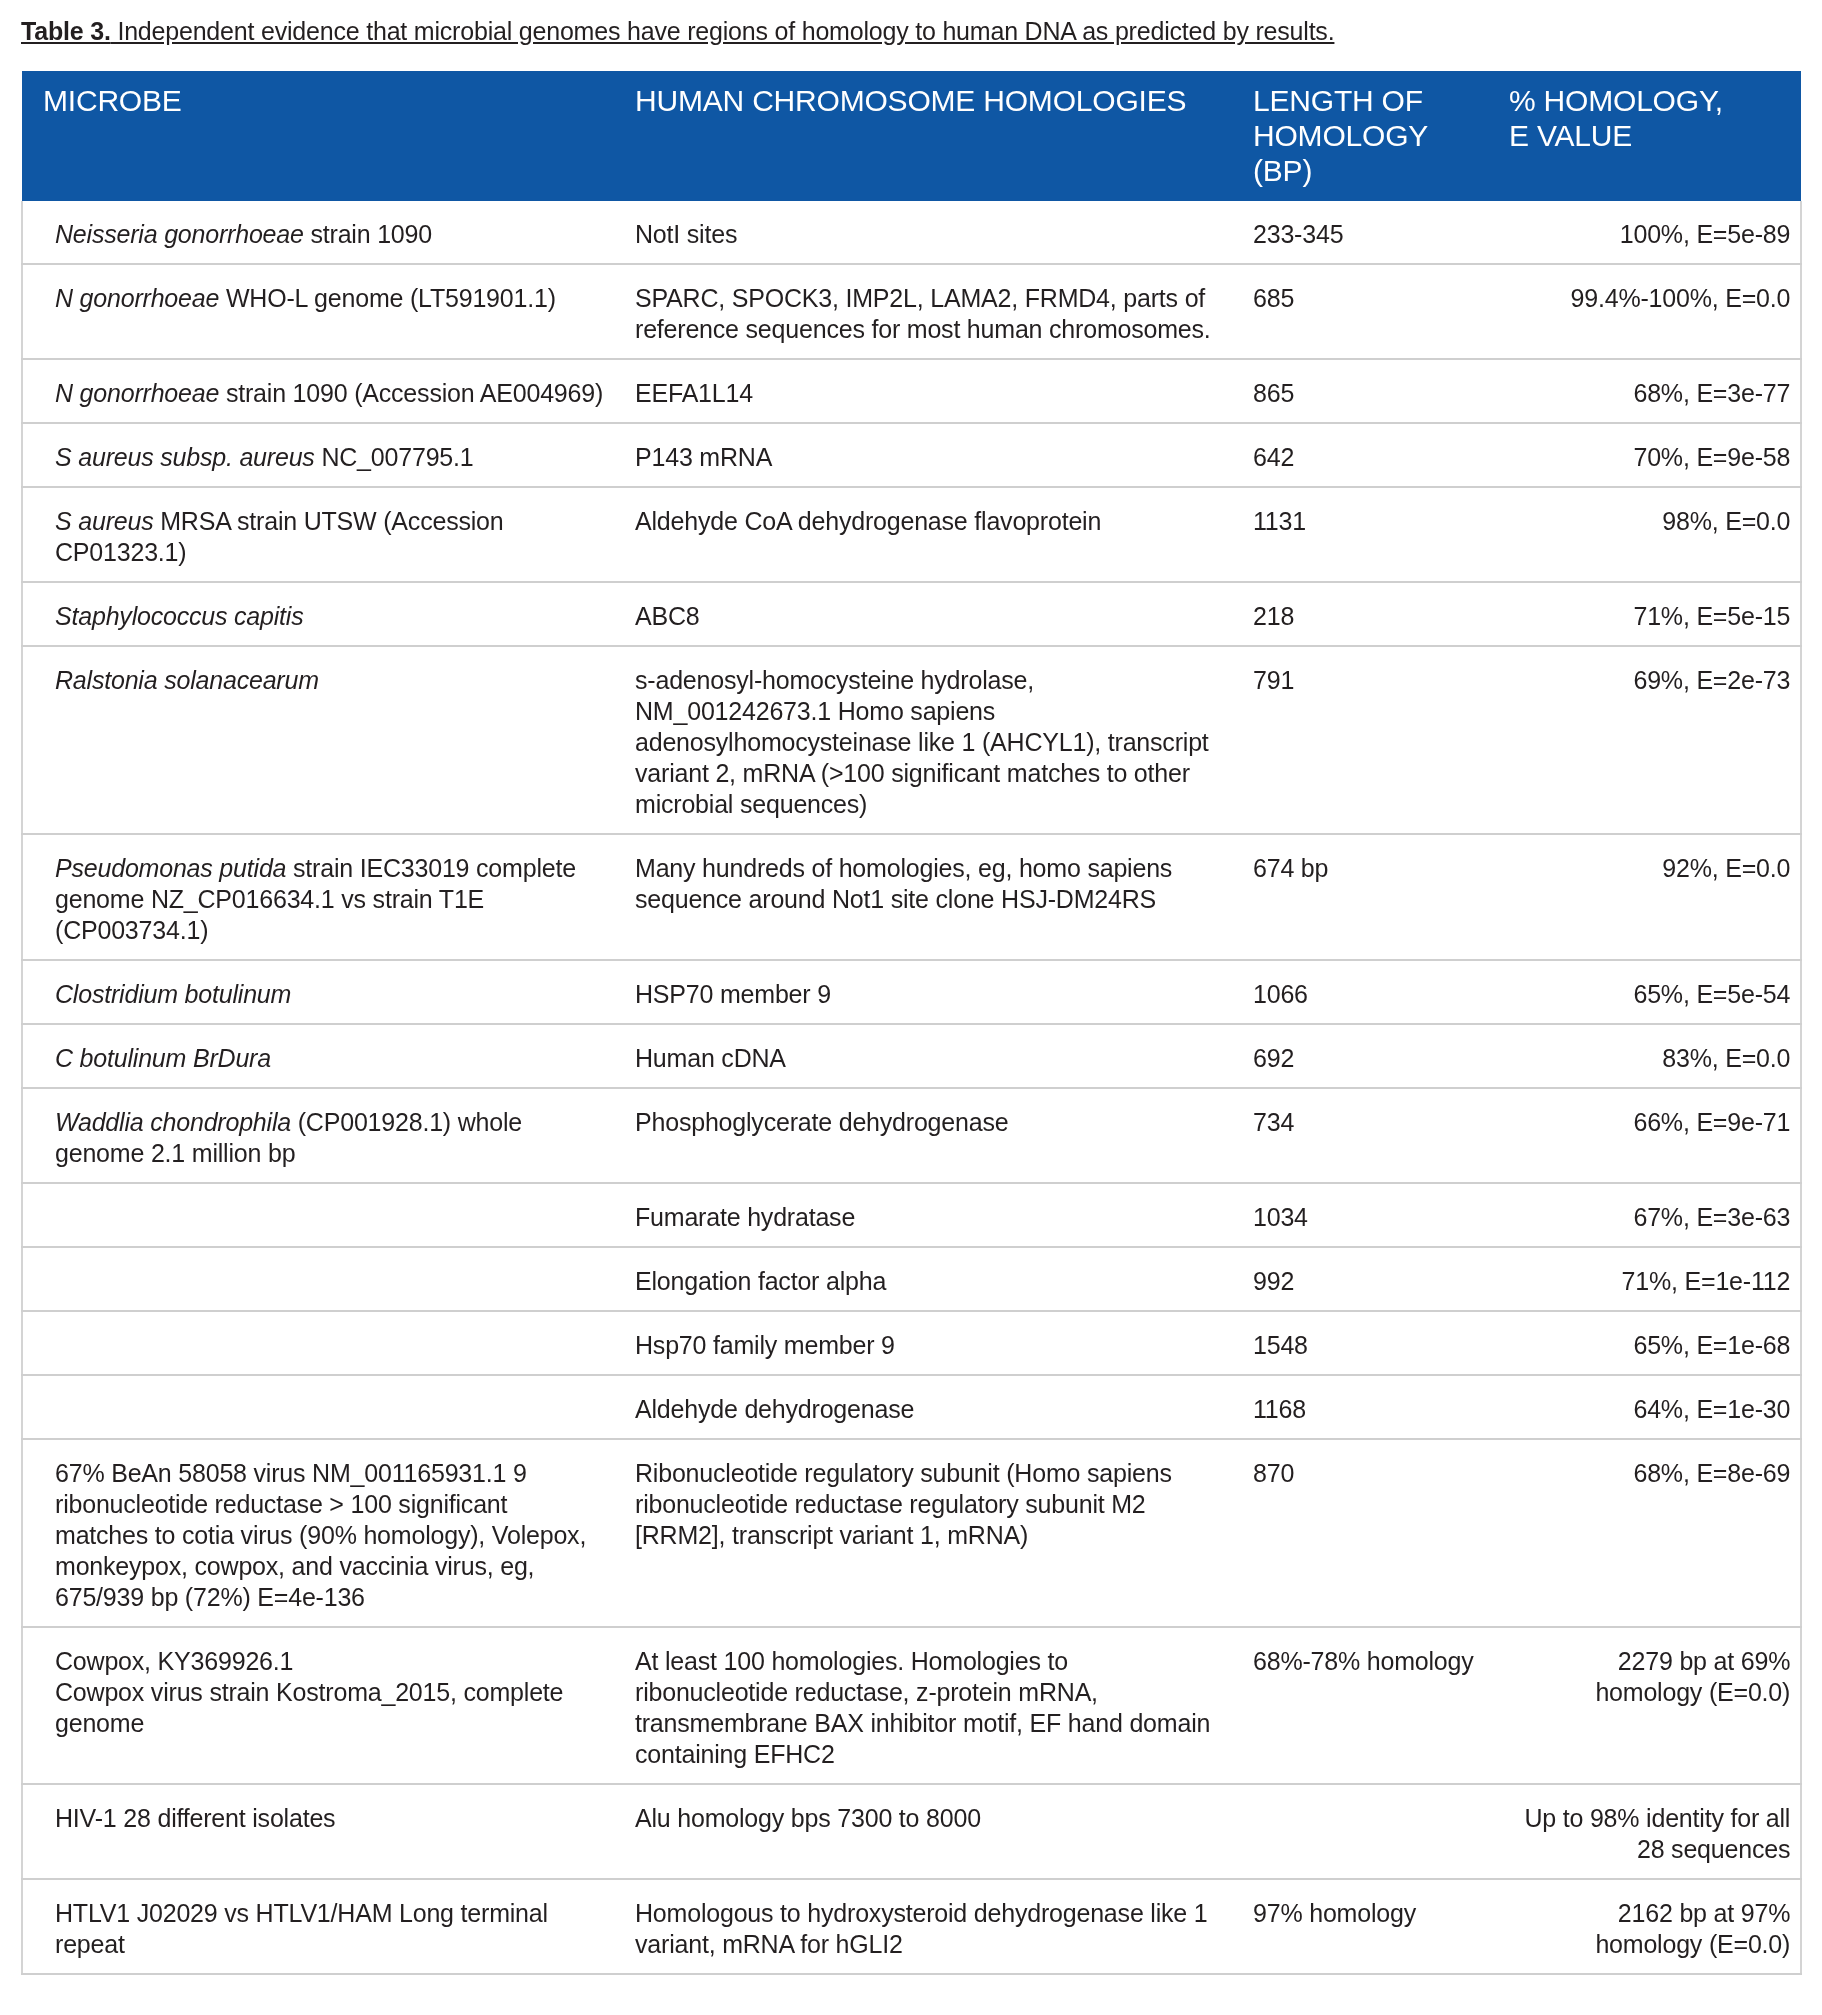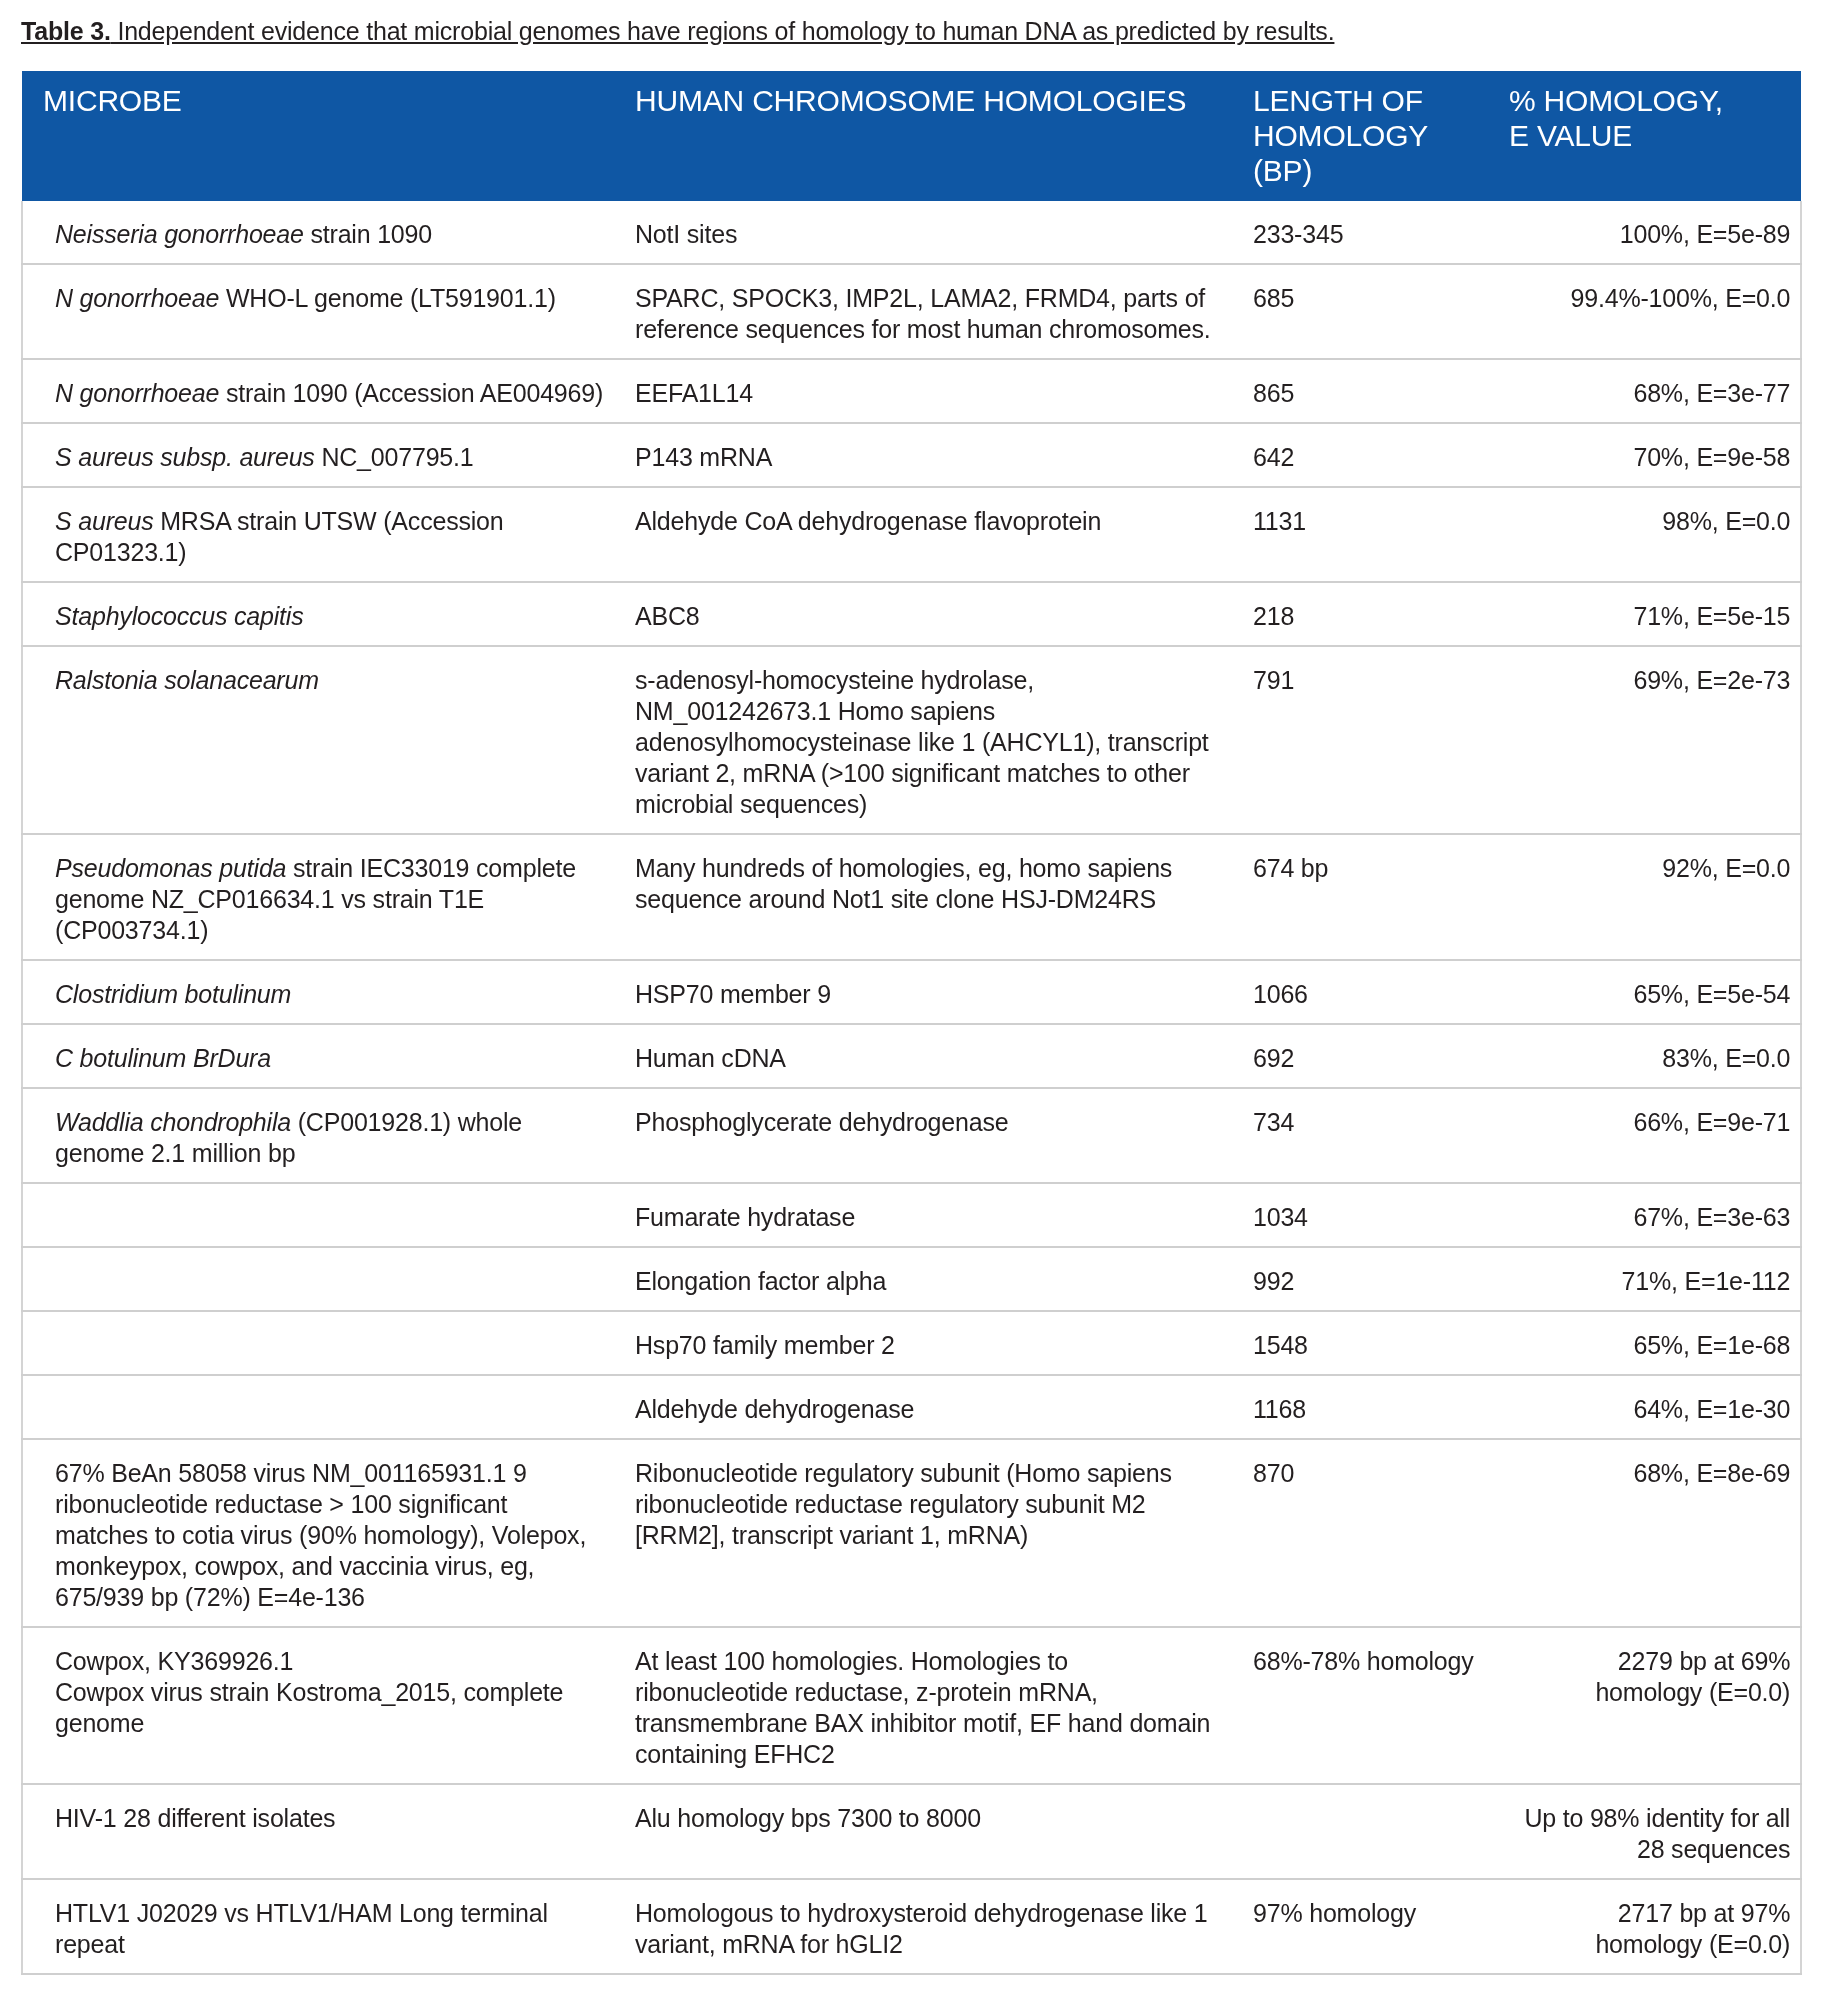--- a/index.html
+++ b/index.html
@@ -169,21 +169,21 @@
           <td class="pre">67%, E=3e-63</td>
         </tr>
         <tr>
           <td class="pre"></td>
           <td class="pre">Elongation factor alpha</td>
           <td class="pre">992</td>
           <td class="pre">71%, E=1e-112</td>
         </tr>
         <tr>
           <td class="pre"></td>
-          <td class="pre">Hsp70 family member 2</td>
+          <td class="pre">Hsp70 family member 9</td>
           <td class="pre">1548</td>
           <td class="pre">65%, E=1e-68</td>
         </tr>
         <tr>
           <td class="pre"></td>
           <td class="pre">Aldehyde dehydrogenase</td>
           <td class="pre">1168</td>
           <td class="pre">64%, E=1e-30</td>
         </tr>
         <tr>
@@ -202,18 +202,18 @@
         <tr>
           <td class="pre"><span>HIV-1 28 different isolates</span></td>
           <td class="pre">Alu homology bps 7300 to 8000</td>
           <td class="pre"></td>
           <td class="pre">Up to 98% identity for all 28 sequences</td>
         </tr>
         <tr>
           <td class="pre"><span>HTLV1 J02029 vs HTLV1/HAM Long terminal repeat</span></td>
           <td class="pre">Homologous to hydroxysteroid dehydrogenase like 1 variant, mRNA for hGLI2</td>
           <td class="pre">97% homology</td>
-          <td class="pre">2717 bp at 97% homology (E=0.0)</td>
+          <td class="pre">2162 bp at 97% homology (E=0.0)</td>
         </tr>
       </tbody>
   </table>
 </div>
 
 
 </body></html>

